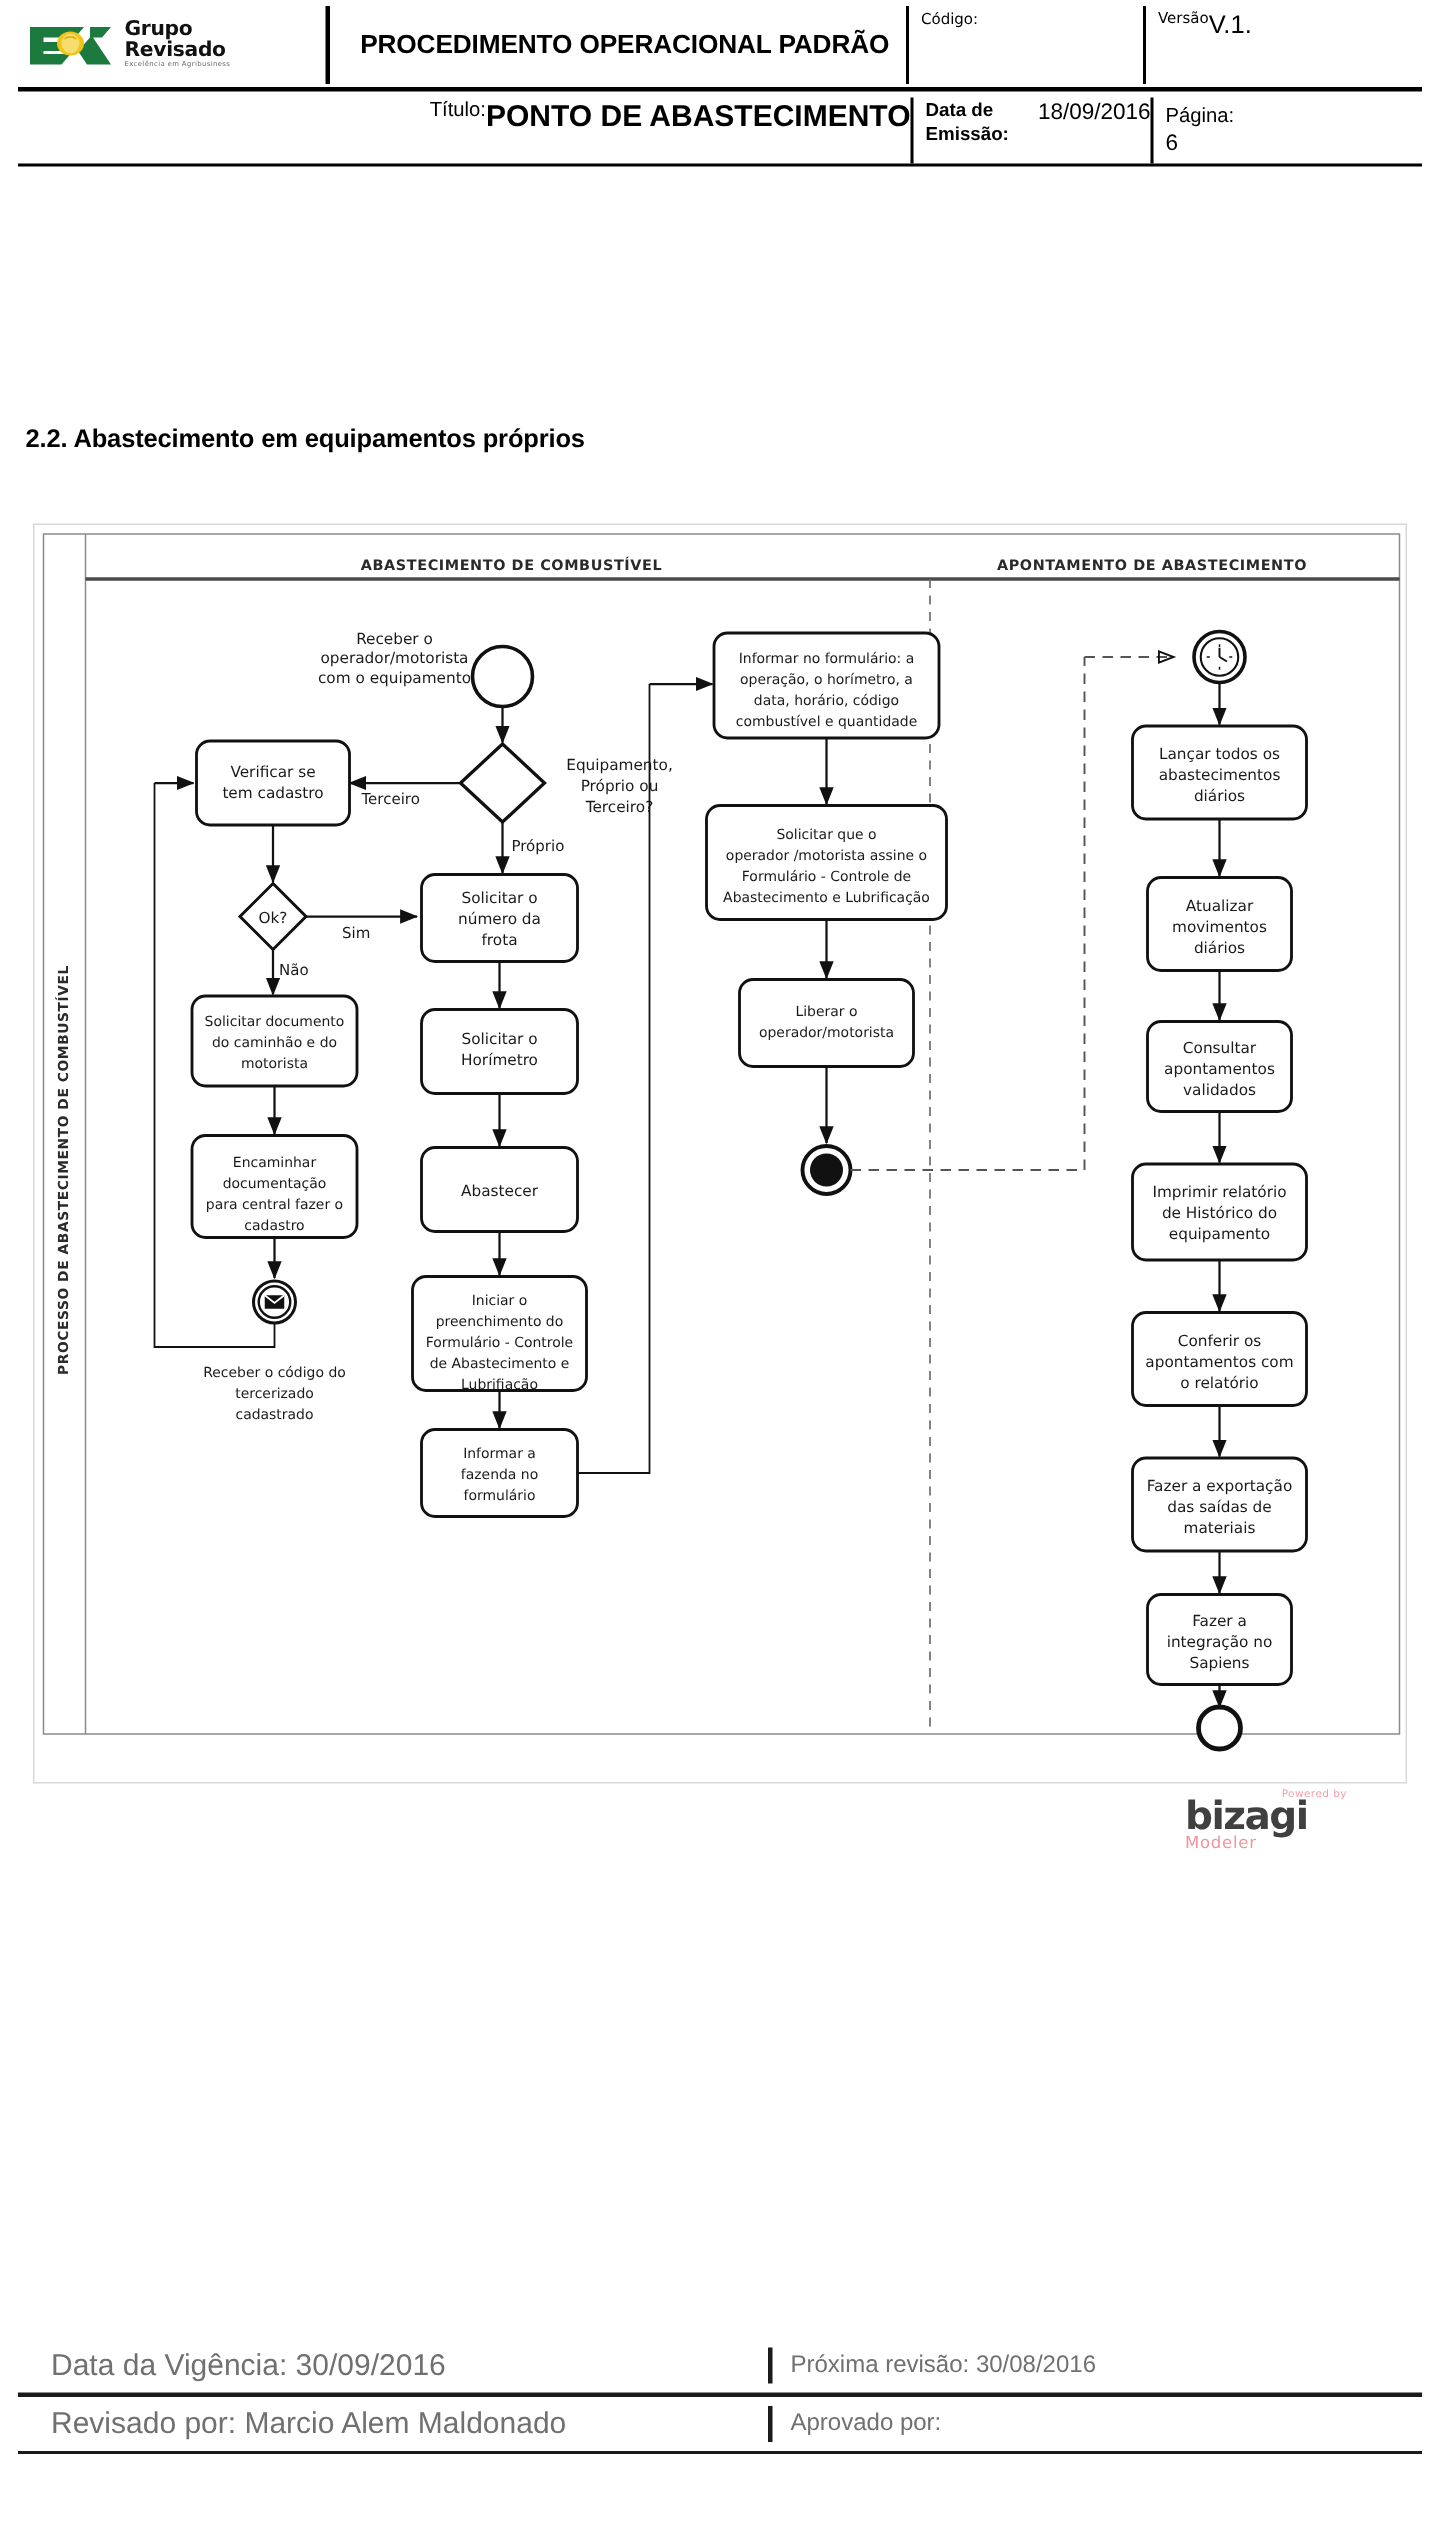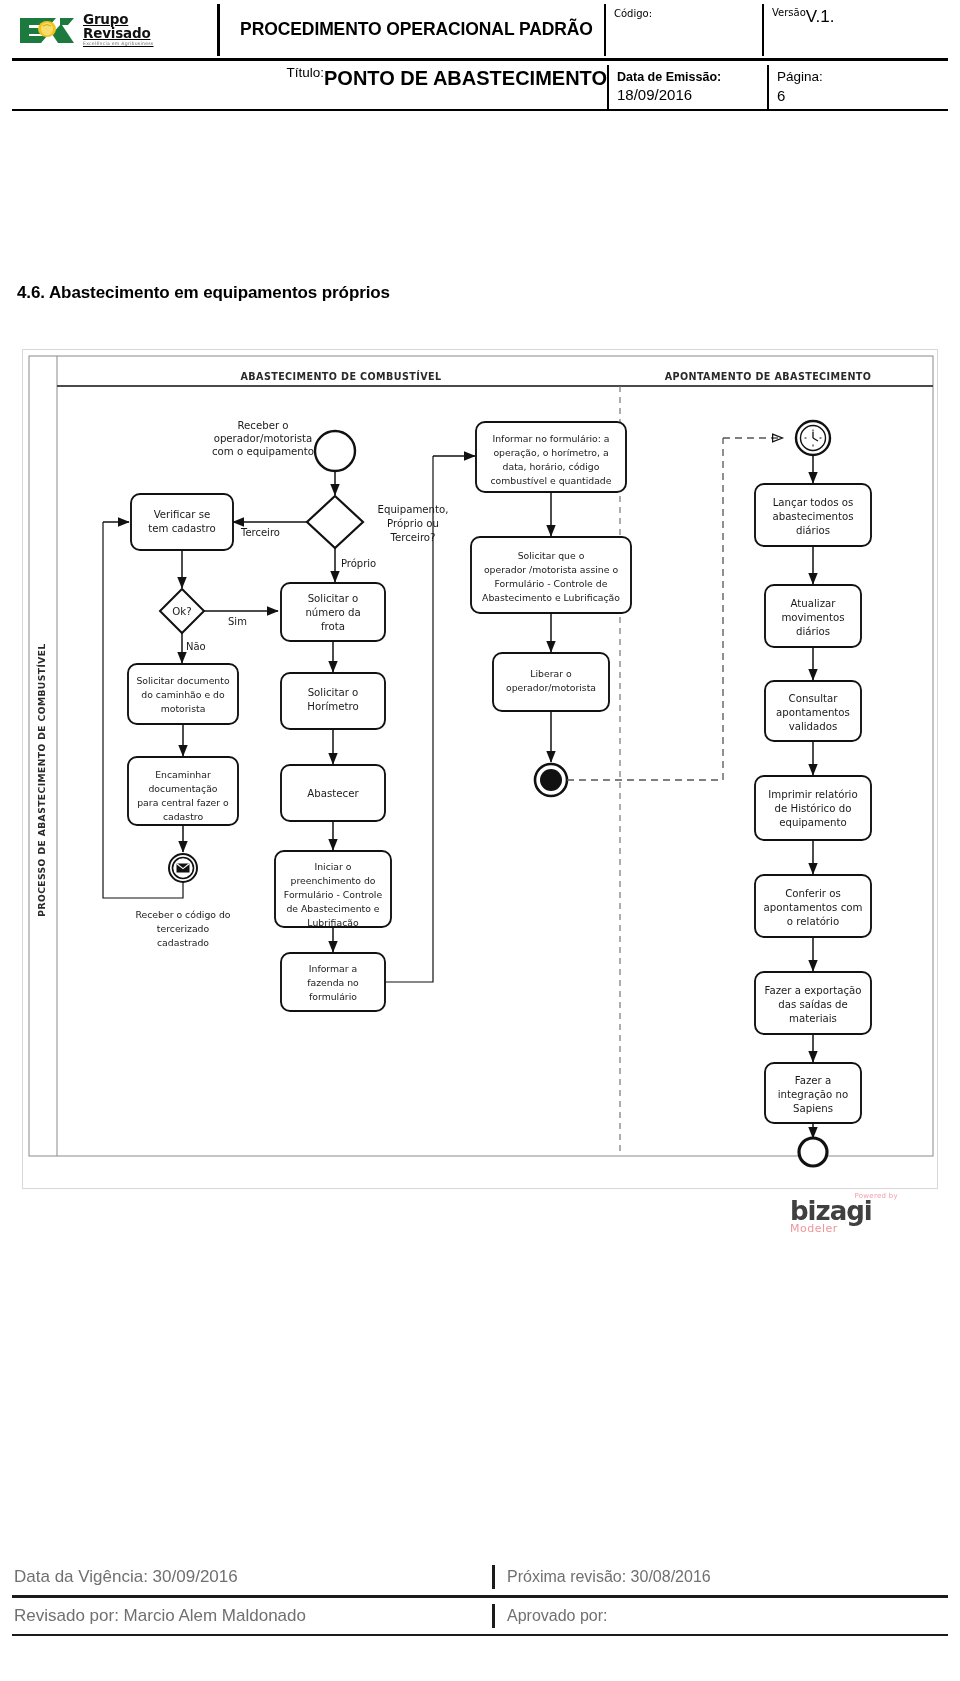--- a/index.html
+++ b/index.html
@@ -13,21 +13,21 @@
     position: relative;
     font-family: "Liberation Sans", "DejaVu Sans", sans-serif;
     color: #000;
     overflow: hidden;
   }
 
   
   .doc-header { position: absolute; left: 12px; top: 4px; width: 936px; }
 
   .hdr-row1 { display: flex; align-items: stretch; height: 52px; }
-  .hdr-logo-cell { width: 205px; display: flex; align-items: center; padding-left: 4px; text-decoration: underline; }
+  .hdr-logo-cell { width: 205px; display: flex; align-items: center; padding-left: 4px; }
   .logo { display: flex; align-items: center; gap: 5px; }
   .logo-mark { width: 62px; height: 36px; flex: 0 0 auto; }
   .logo-words { line-height: 1.02; }
   .logo-l1, .logo-l2 {
     font-family: "DejaVu Sans", sans-serif;
     font-weight: 700; font-size: 13.5px; color: #111;
     letter-spacing: -0.2px; display: block;
   }
   .logo-tag {
     display: block; font-size: 4.6px; color: #6b6b6b;
@@ -51,21 +51,21 @@
   .lbl { font-size: 14.5px; line-height: 1.25; }
   .val { font-size: 17px; line-height: 1.2; }
 
   .hrule-thick { height: 3px; background: #000; width: 936px; margin-top: 2px; }
   .hrule-med   { height: 2px; background: #000; width: 936px; }
 
   .hdr-row2 { display: flex; align-items: stretch; height: 48px; padding-top: 4px; }
   .hdr-titulo-cell { width: 595px; display: flex; flex-direction: row; justify-content: flex-end; }
   .titulo-lbl { font-size: 13.5px; line-height: 1.25; }
   .titulo-val { font-size: 20px; font-weight: 700; line-height: 1.3; }
-  .hdr-emissao-cell { width: 150px; display: flex; flex-direction: column; justify-content: center; }
+  .hdr-emissao-cell { width: 150px; display: flex; justify-content: center; }
   .hdr-pagina-cell  { width: 120px; display: flex; flex-direction: column; justify-content: center; }
   .em-lbl { font-size: 12.5px; font-weight: 700; line-height: 1.3; }
   .em-val { font-size: 15px; line-height: 1.3; }
   .pg-lbl { font-size: 13.5px; line-height: 1.3; }
   .pg-val { font-size: 15px; line-height: 1.3; }
 
   
   .section-heading {
     position: absolute; left: 17px; top: 283px;
     font-size: 17px; font-weight: 700; letter-spacing: -0.1px;
@@ -88,21 +88,21 @@
   }
   .bz-powered { font-size: 7px; color: #f2a0a8; letter-spacing: .3px; text-align: right; width: 108px;}
   .bz-name { font-size: 26px; font-weight: 700; color: #404040; line-height: .85; letter-spacing: -1px;}
   .bz-sub  { font-size: 11px; color: #f0949c; letter-spacing: .5px; }
 
   
   .doc-footer { position: absolute; left: 12px; top: 1559px; width: 936px; }
   .ftr-rule-thick { height: 3px; background: #1b1b1b; width: 936px; }
   .ftr-rule-thin  { height: 2px; background: #1b1b1b; width: 936px; }
   .ftr-row { display: flex; align-items: center; height: 36px; color: #707070; }
-  .ftr-c1 { width: 480px; font-size: 17px; padding-left: 2px; }
+  .ftr-c1 { width: 480px; font-size: 20px; padding-left: 2px; margin-left: 20px; }
   .ftr-bar { width: 3px; height: 24px; background: #1b1b1b; margin-right: 12px; flex:0 0 auto;}
   .ftr-c2 { flex: 1; font-size: 16px; }
 </style>
 </head>
 <body>
 
 <div class="doc-header">
 
   <div class="hdr-row1">
 
@@ -158,21 +158,21 @@
     <div class="vrule-thin"></div>
     <div class="hdr-pagina-cell">
       <span class="pg-lbl">Página:</span>
       <span class="pg-val">6</span>
     </div>
   </div>
 
   <div class="hrule-med"></div>
 </div>
 
-<div class="section-heading">4.6.  Abastecimento em equipamentos próprios</div>
+<div class="section-heading">2.2.  Abastecimento em equipamentos próprios</div>
 
 <div class="diagram-wrap">
 <svg class="diagram-svg" viewBox="0 0 916 840" xmlns="http://www.w3.org/2000/svg">
   <defs>
     <marker id="arr" markerWidth="9" markerHeight="9" refX="7.5" refY="3.2" orient="auto">
       <path d="M0,0 L8,3.2 L0,6.4 z" fill="#111"></path>
     </marker>
     <marker id="arrOpen" markerWidth="10" markerHeight="10" refX="8.5" refY="3.5" orient="auto">
       <path d="M0.5,0.6 L8,3.5 L0.5,6.4 z" fill="none" stroke="#111" stroke-width="1"></path>
     </marker>

